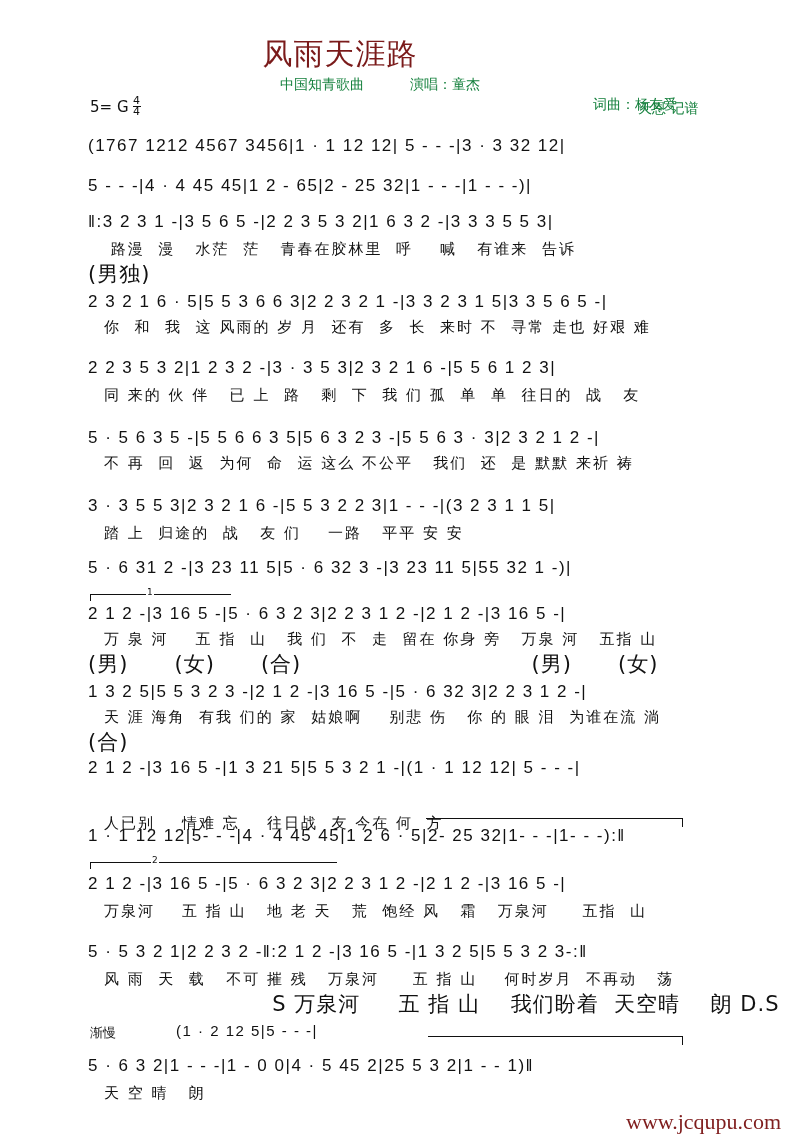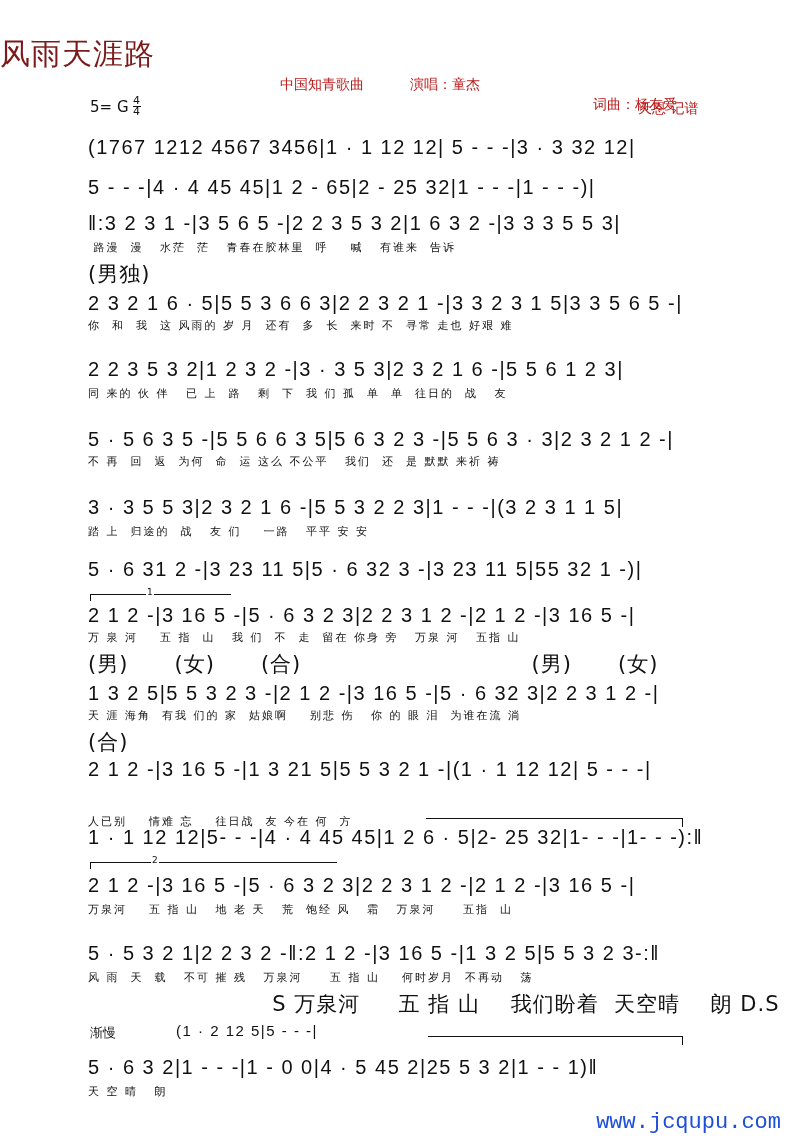--- a/index.html
+++ b/index.html
@@ -1,33 +1,33 @@
 <!DOCTYPE html>
 <html><head>
   <meta charset="utf-8">
   <style>
     html, body { margin: 0; padding: 0; background: #ffffff; }
     body { width: 793px; height: 1145px; position: relative; overflow: hidden;
            font-family: "DejaVu Sans", "Liberation Sans", sans-serif; color: #111; }
-    .title { position: absolute; left: 0; width: 680px; top: 34px; text-align: left;
+    .title { position: absolute; left: 0; width: 680px; top: 34px; text-align: center;
              font-size: 30px; color: #7a1a1a; letter-spacing: 1px; }
-    .meta { position: absolute; font-size: 14px; color: #b91c1c; white-space: pre; }
+    .meta { position: absolute; font-size: 14px; color: #15803d; white-space: pre; }
     .key { position: absolute; left: 90px; top: 96px; font-size: 15px; display: flex; align-items: center; gap: 4px; }
     .frac { display: inline-flex; flex-direction: column; align-items: center; font-size: 11px; line-height: 10px; }
     .frac .bar { width: 8px; border-top: 1px solid #111; }
     .line { position: absolute; left: 88px; width: 600px; white-space: pre; }
-    .notes { font-family: "Liberation Sans", sans-serif; font-size: 20px; letter-spacing: 1.5px; }
-    .lyrics { font-size: 11px; letter-spacing: 2px; }
+    .notes { font-family: "Liberation Sans", sans-serif; font-size: 17px; letter-spacing: 1.5px; }
+    .lyrics { font-size: 15px; letter-spacing: 2px; margin-left: 16px; }
     .sub { font-size: 21px; letter-spacing: 1px; }
     .volta { position: absolute; border-top: 1px solid #111; border-left: 1px solid #111; height: 6px; font-size: 9px; }
     .volta span { position: absolute; top: -8px; background: #fff; padding: 0 1px; }
     .bracket { position: absolute; border-top: 1px solid #111; border-right: 1px solid #111; height: 8px; }
     .marking { position: absolute; font-size: 13px; }
-    .watermark { position: absolute; right: 12px; bottom: 10px; font-size: 22px; color: #1d4ed8;
-                 font-family: Liberation Mono, monospace; }
+    .watermark { position: absolute; right: 12px; bottom: 10px; font-size: 22px; color: #7f1d1d;
+                 font-family: Liberation Serif, serif; }
   </style>
 </head>
 <body>
 
 <div class="title">风雨天涯路</div>
 <div class="meta" style="left:280px; top:76px;">中国知青歌曲</div>
 <div class="meta" style="left:410px; top:76px;">演唱：童杰</div>
 <div class="meta" style="left:593px; top:76px;margin-top:20px;">词曲：杨友爱</div>
 <div class="meta" style="left:598px; top:100px;margin-left:40px;">天恩 记谱</div>
 

